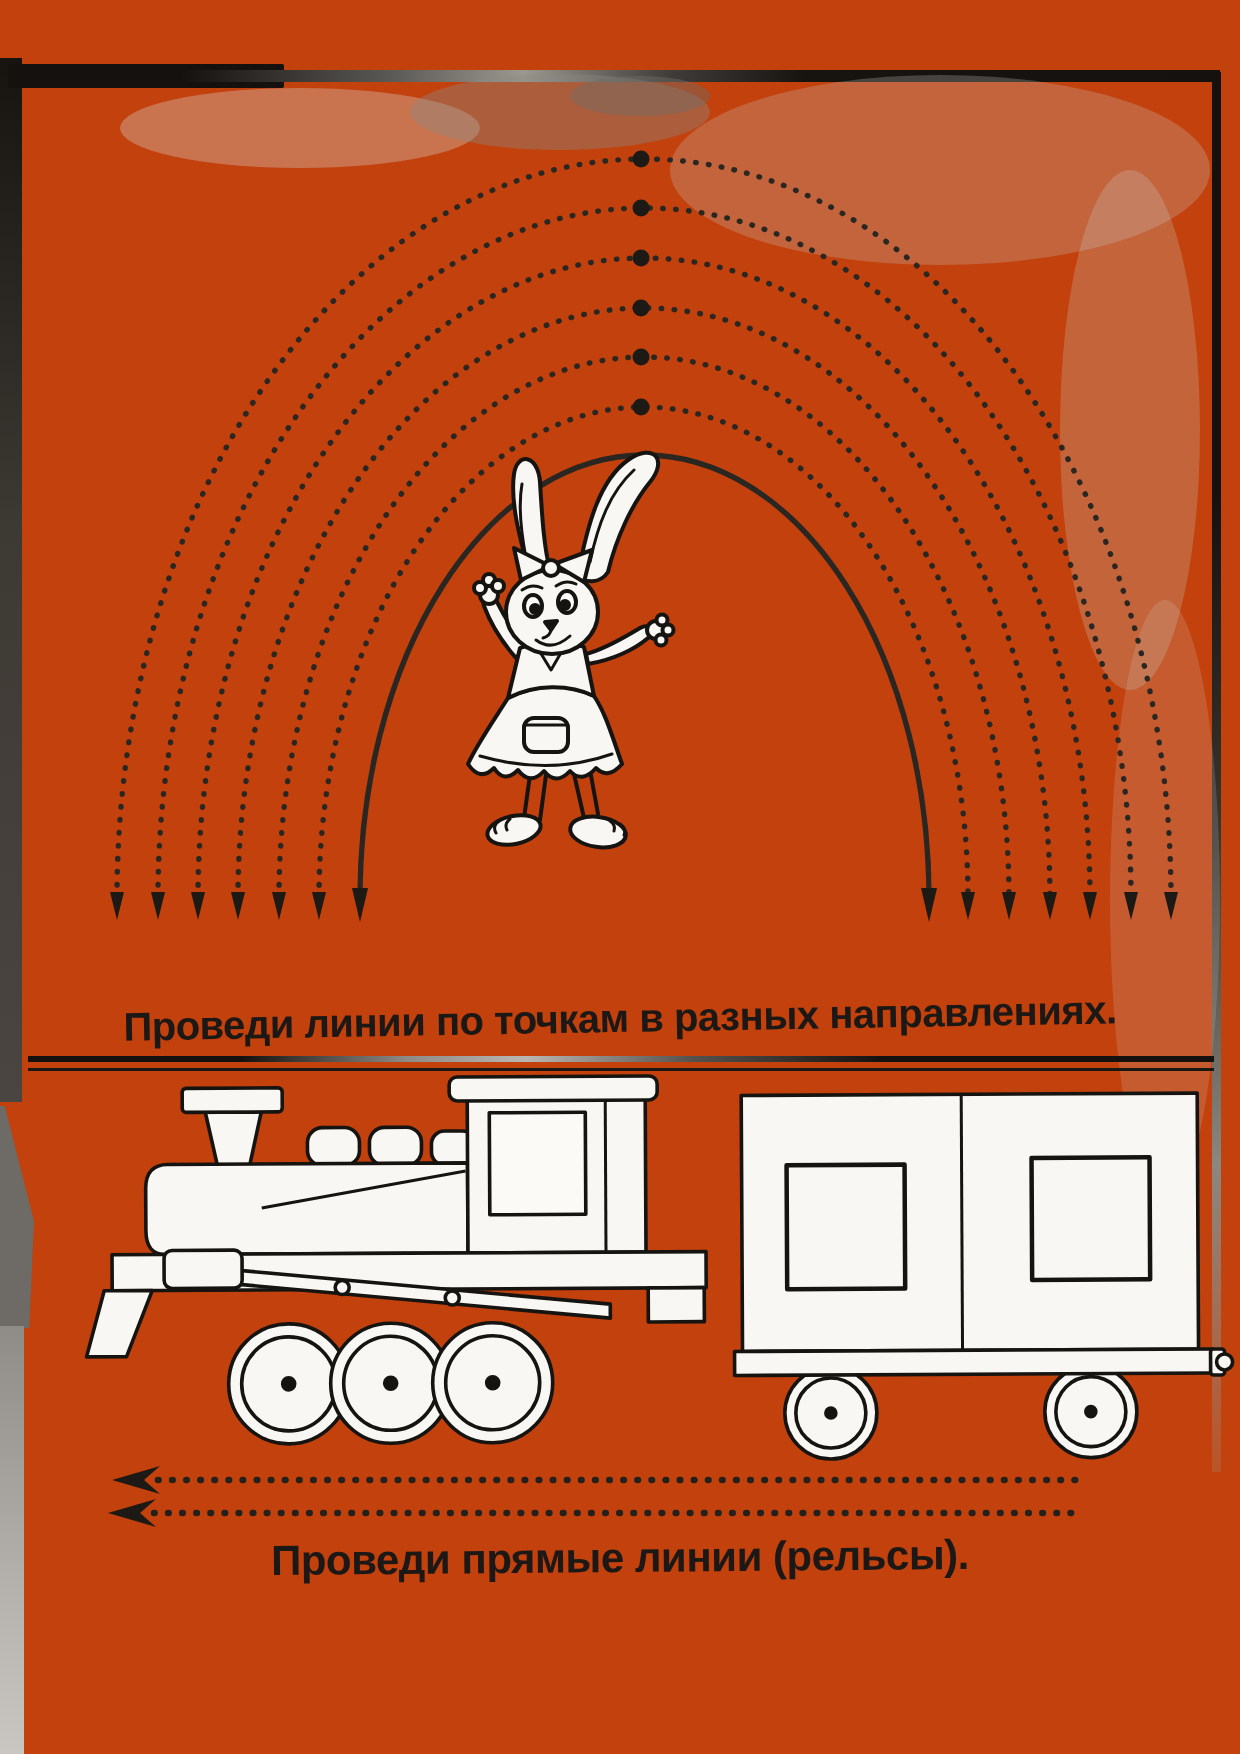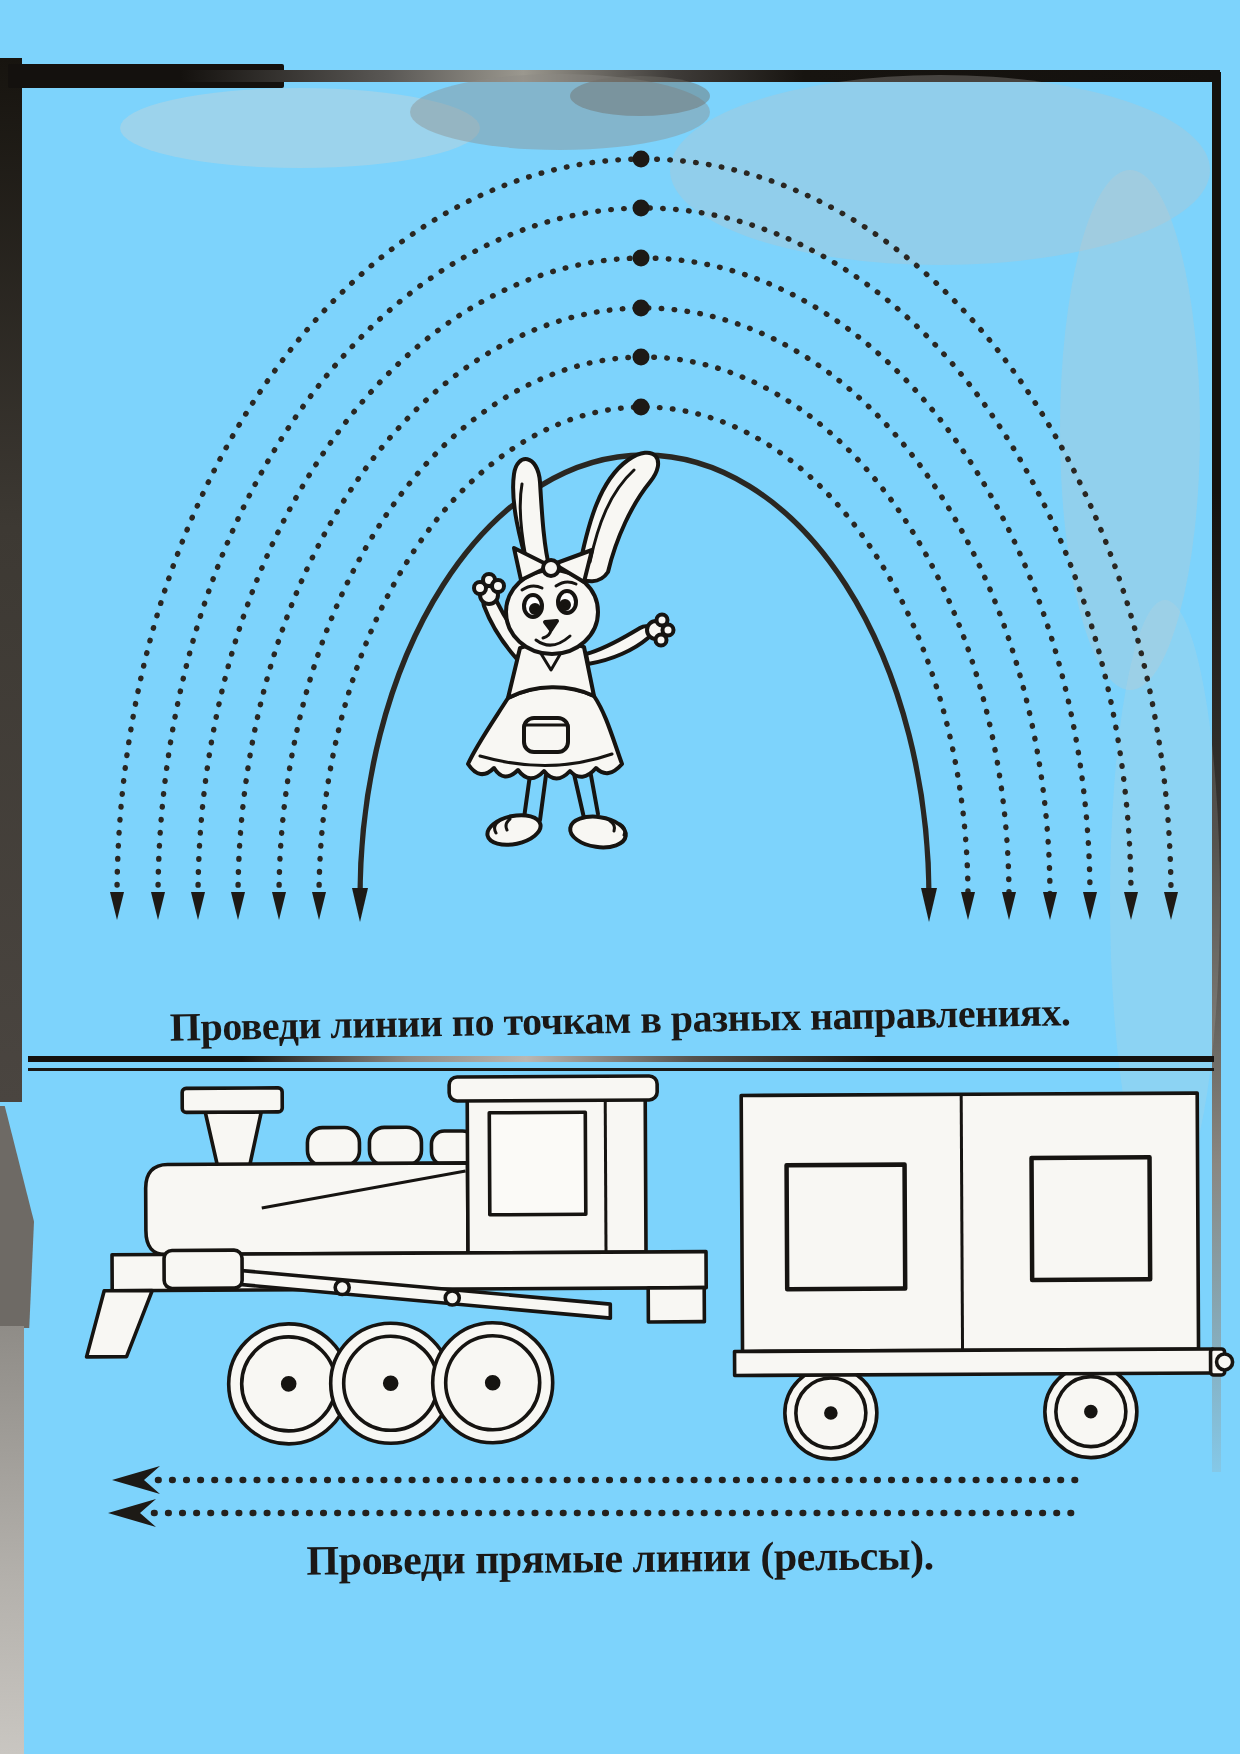--- a/index.html
+++ b/index.html
@@ -1,19 +1,19 @@
 <!DOCTYPE html>
 <html><head>
 <meta charset="utf-8">
 <style>
   html,body{margin:0;padding:0;background:#e9e8e5;}
   .page{
     position:relative;width:1240px;height:1754px;overflow:hidden;
-    background:#7dd3fc;
-    font-family:Liberation Serif, serif;
+    background:#c2410c;
+    font-family:Liberation Sans, sans-serif;
   }
   .abs{position:absolute;}
   
   .edge-left-top{left:0;top:58px;width:22px;height:1044px;
     background:linear-gradient(180deg,#17140f,#3d3933 45%,#4a4540);}
   .edge-left-mid{left:0;top:1106px;width:34px;height:222px;background:#6e6a65;
     clip-path:polygon(0% 0%,14% 0%,100% 52%,86% 100%,0% 100%);}
   .edge-left-bottom{left:0;top:1326px;width:24px;height:428px;
     background:linear-gradient(180deg,#8f8c87,#b4b1ac 60%,#c9c6c1);}
   .bar-top-left{left:8px;top:64px;width:276px;height:24px;background:#14110e;border-radius:2px;}

